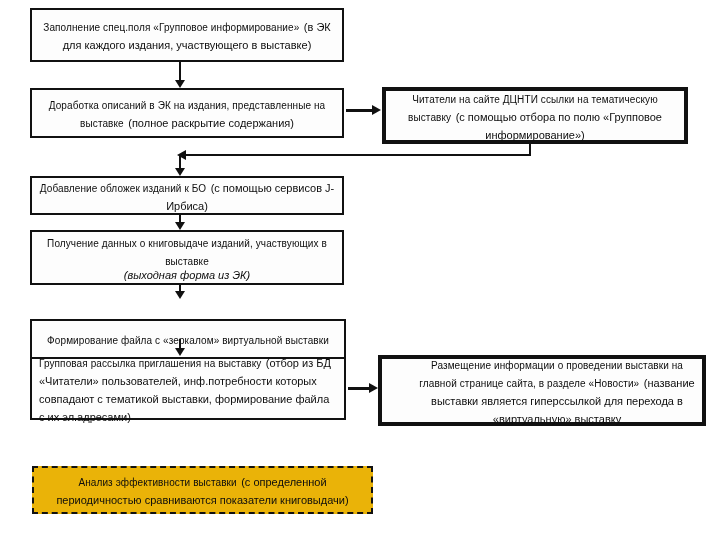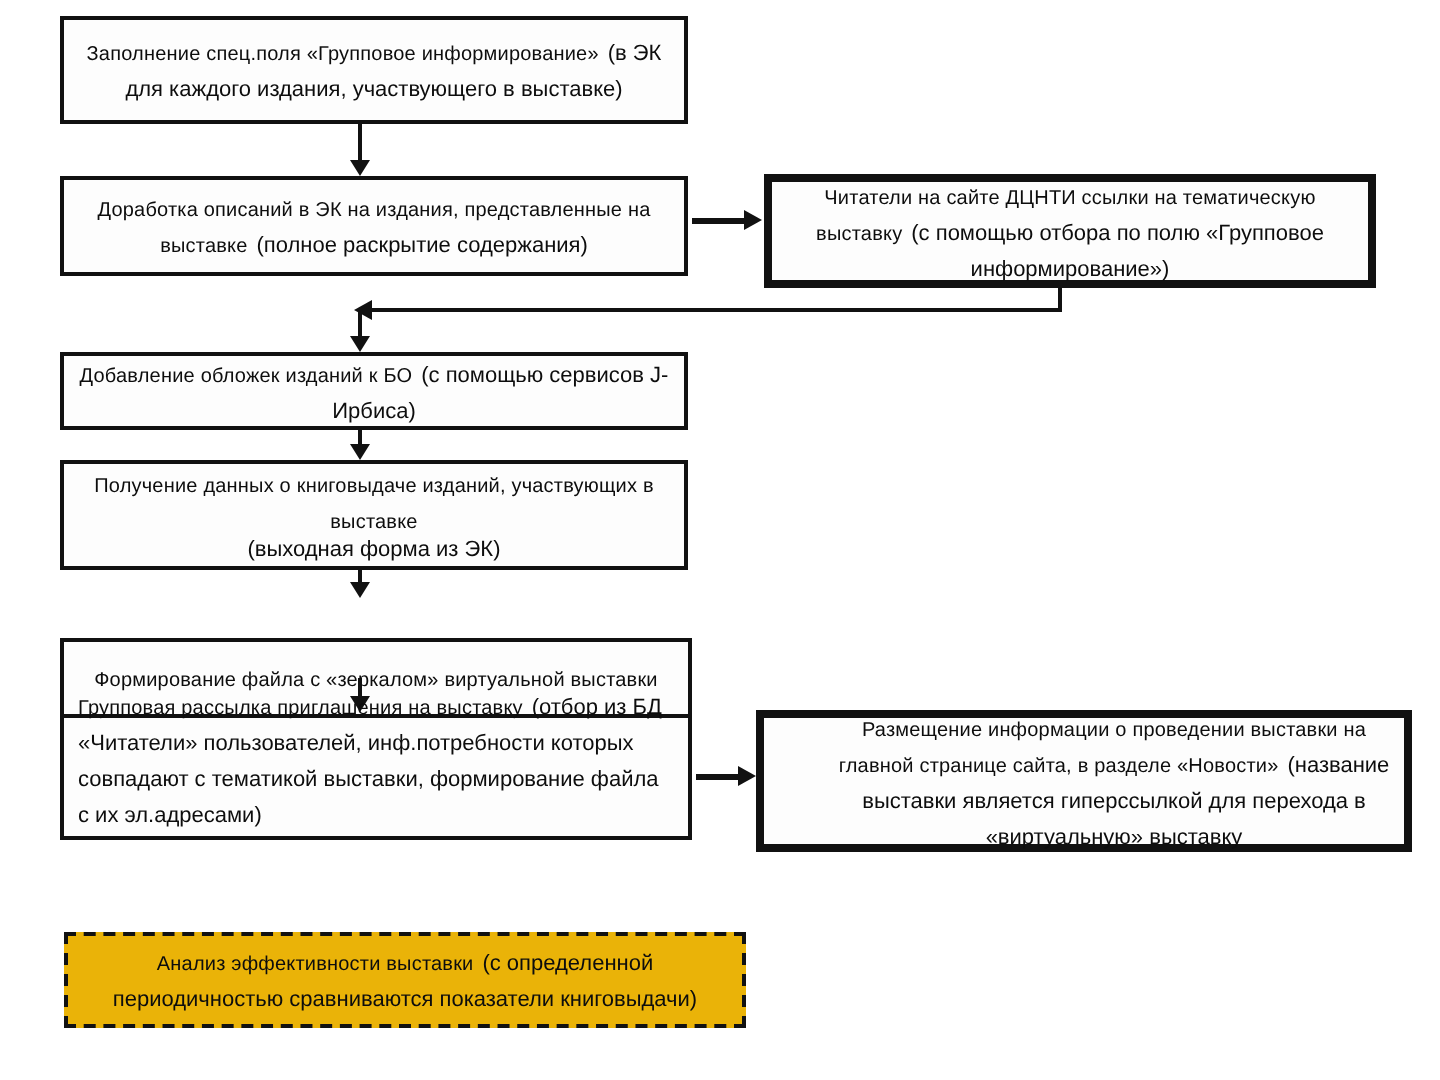--- a/index.html
+++ b/index.html
@@ -11,21 +11,21 @@
   .fbox{
     position:absolute;box-sizing:border-box;background:#fdfdfd;
     border:2px solid #111111;display:flex;flex-direction:column;
     justify-content:center;text-align:center;padding:2px 7px;
   }
   .fbox .t{font-weight:normal;font-size:10px;line-height:1.22;letter-spacing:0.1px;}
   .fbox .n{font-size:11px;line-height:1.18;}
   .fbox.thick{border-width:4px;}
   .fbox.dashdot{border:2px dashed #111111;background:#eab308;}
   .fbox.leftalign{text-align:left;}
-  .note-italic{font-size:12px;display:block;}
+  .note-italic{font-style:italic;font-size:12px;display:block;}
   .ln{position:absolute;background:#111111;}
   .arr{position:absolute;width:0;height:0;}
   .arr.down{border-left:5px solid transparent;border-right:5px solid transparent;border-top:8px solid #111111;}
   .arr.right{border-top:5px solid transparent;border-bottom:5px solid transparent;border-left:9px solid #111111;}
   .arr.left{border-top:5px solid transparent;border-bottom:5px solid transparent;border-right:9px solid #111111;}
 </style>
 </head>
 <body>
 
 <div id="stage">
@@ -68,21 +68,21 @@
   <div class="ln" style="left:179px;top:285px;width:2px;height:7px;"></div>
   <div class="arr down" style="left:175px;top:291px;"></div>
 
   <div class="fbox" style="left:30px;top:299px;width:316px;height:40px;margin-top:20px;">
     <div><span class="t">Формирование файла с «зеркалом» виртуальной выставки</span></div>
   </div>
 
   <div class="ln" style="left:179px;top:339px;width:2px;height:10px;"></div>
   <div class="arr down" style="left:175px;top:348px;"></div>
 
-  <div class="fbox leftalign" style="left:30px;top:357px;width:316px;height:63px;justify-content:flex-end;">
+  <div class="fbox leftalign" style="left:30px;top:357px;width:316px;height:63px;">
     <div><span class="t">Групповая рассылка приглашения на выставку</span> <span class="n">(отбор из БД «Читатели» пользователей, инф.потребности которых совпадают с тематикой выставки, формирование файла с их эл.адресами)</span></div>
   </div>
 
   <div class="ln" style="left:348px;top:387px;width:22px;height:3px;"></div>
   <div class="arr right" style="left:369px;top:383px;"></div>
 
   <div class="fbox thick" style="left:378px;top:355px;width:328px;height:71px;padding-left:37px;">
     <div><span class="t">Размещение информации о проведении выставки на главной странице сайта, в разделе «Новости»</span> <span class="n">(название выставки является гиперссылкой для перехода в «виртуальную» выставку</span></div>
   </div>
 

